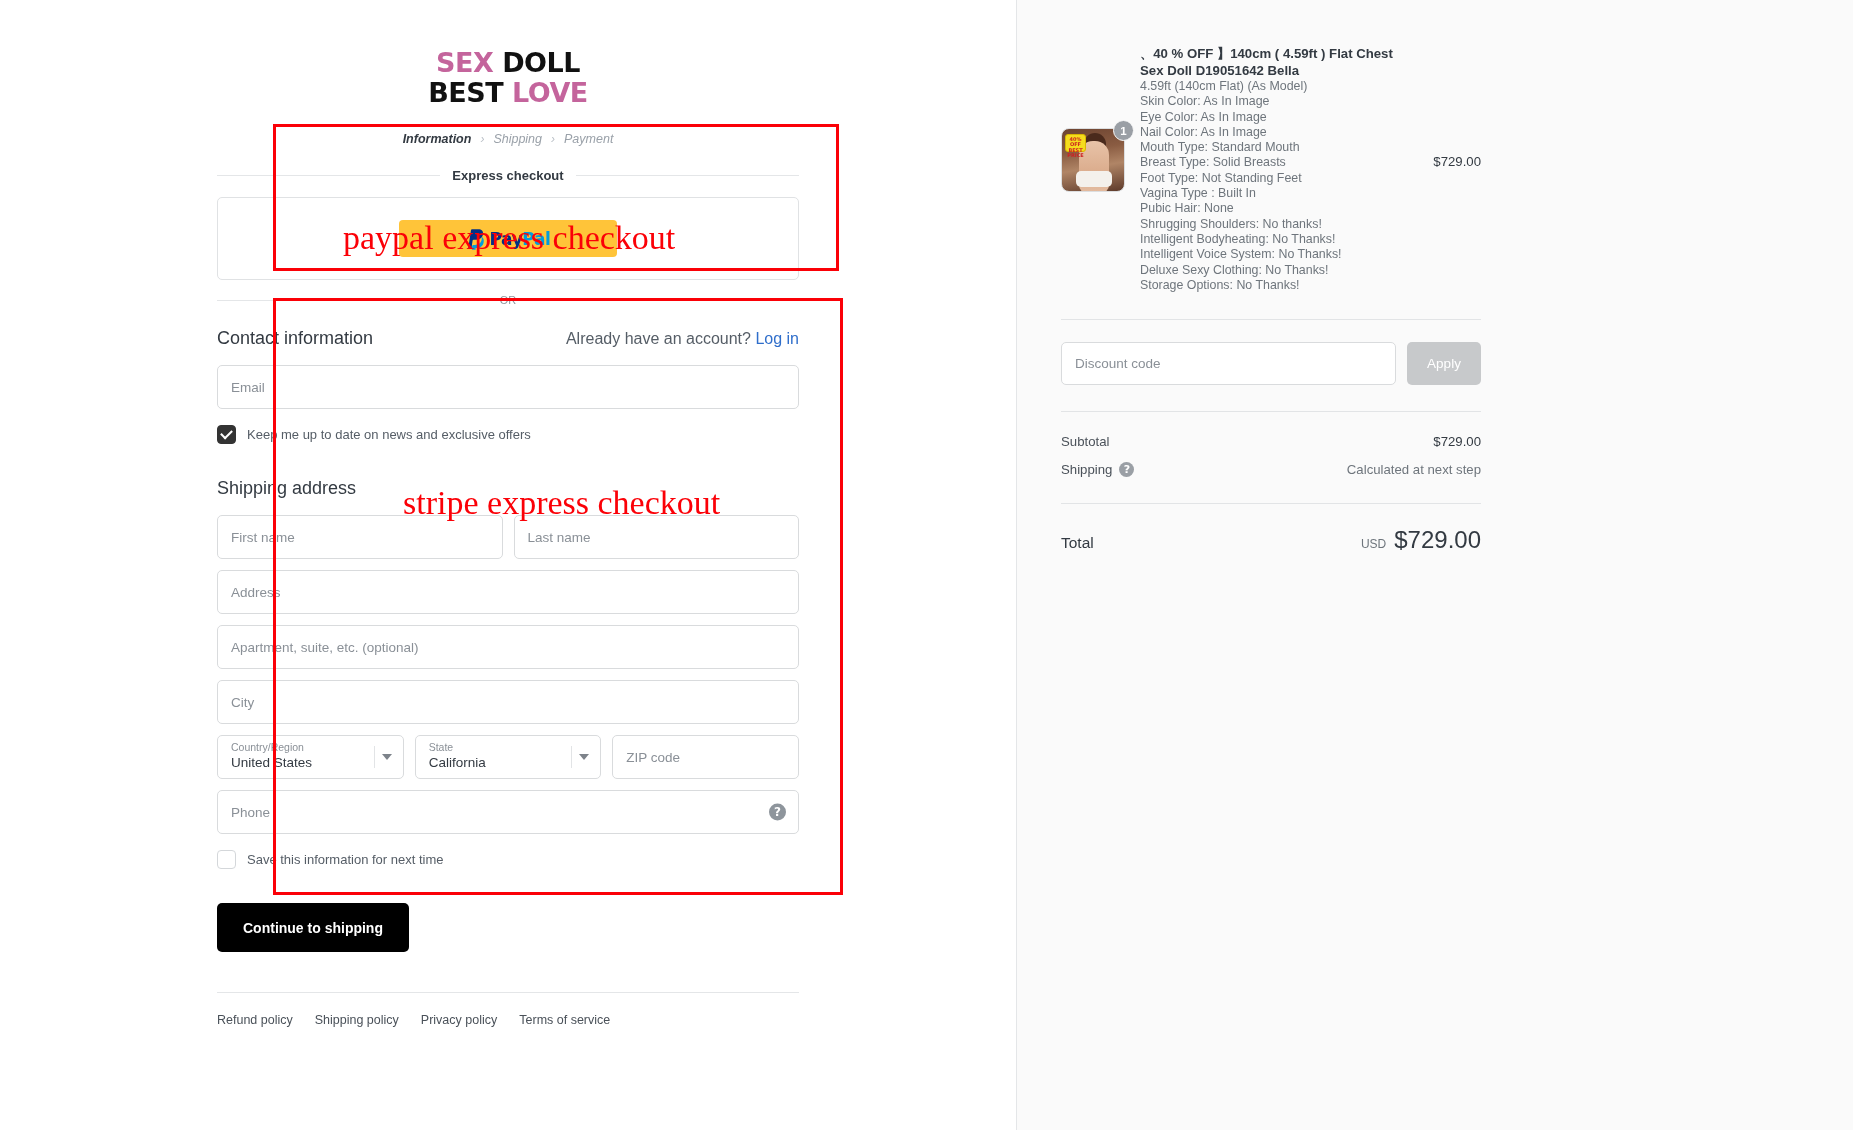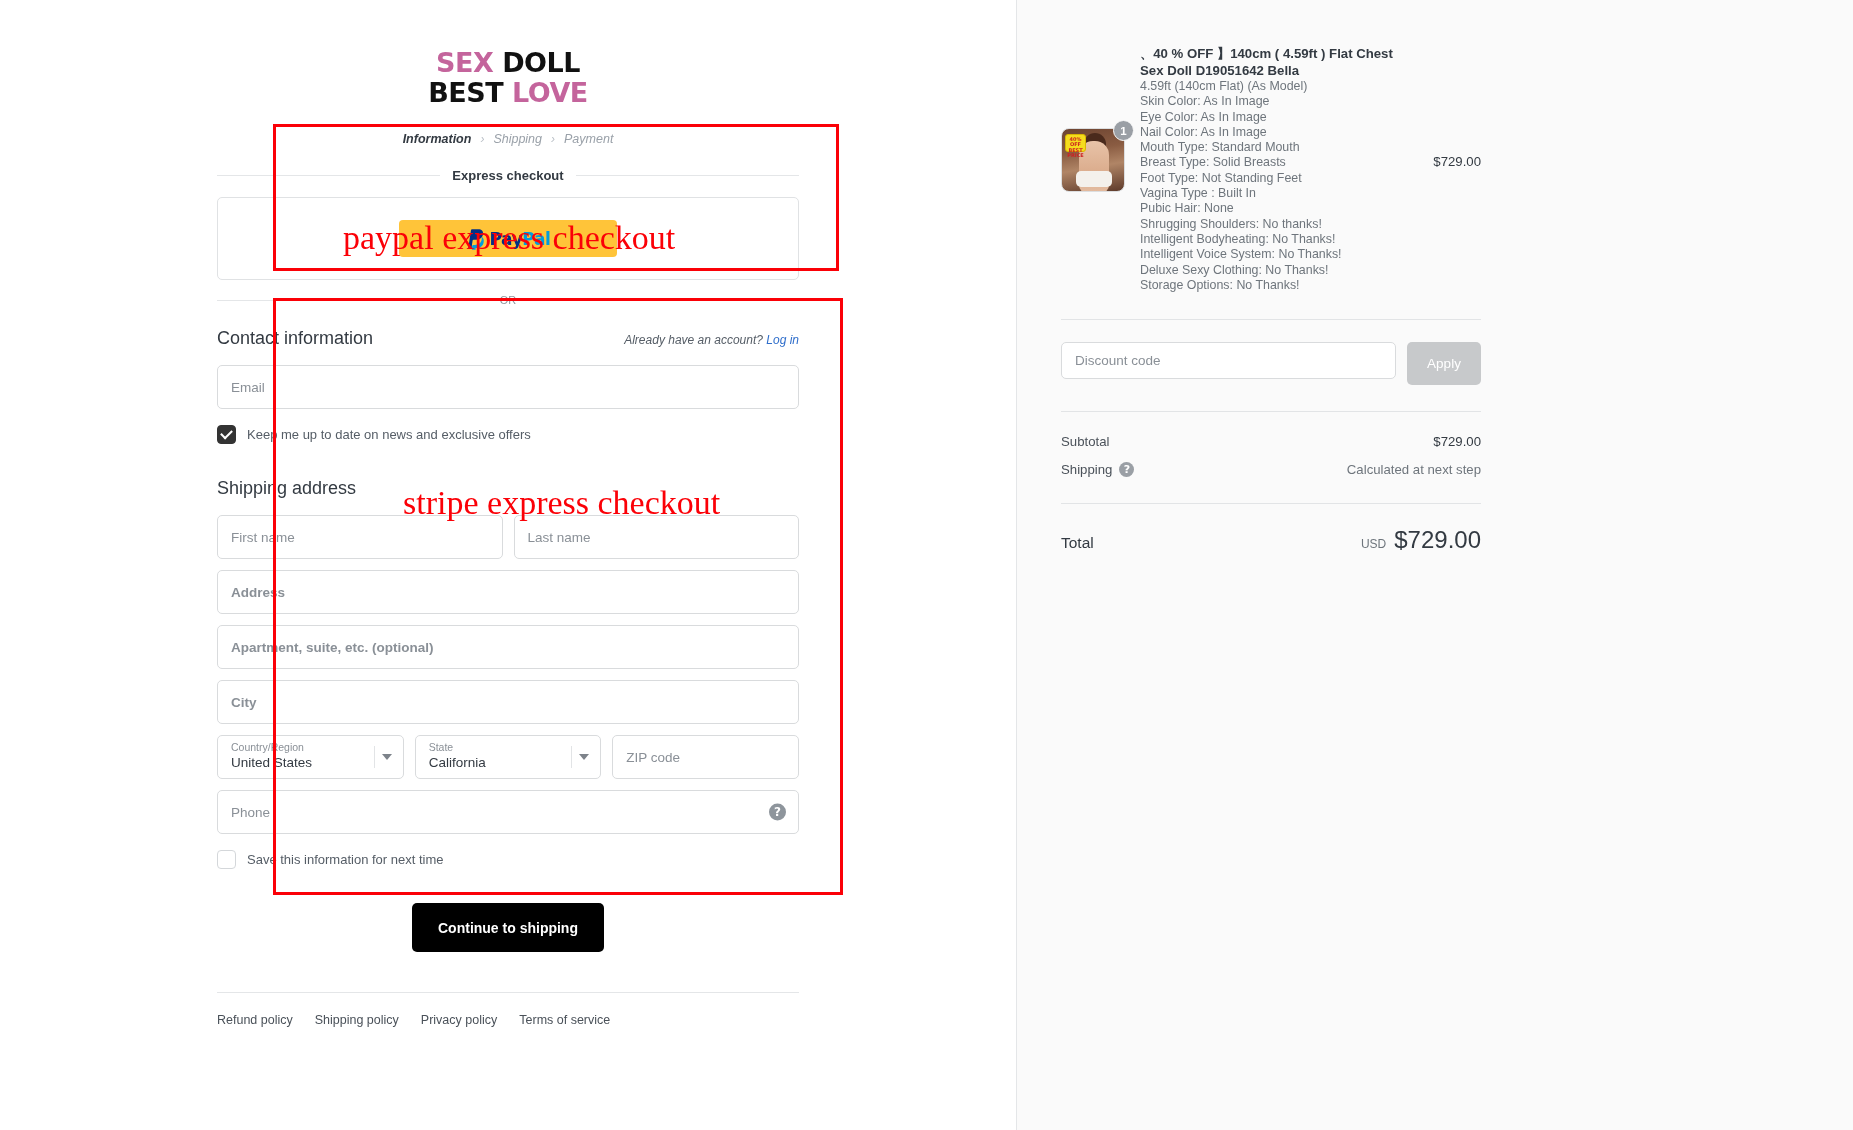--- a/index.html
+++ b/index.html
@@ -72,38 +72,38 @@
   .or-divider::before, .or-divider::after {
     content: ""; flex: 1; height: 1px; background: #e4e6e8;
   }
 
   
   .sec-head {
     display: flex; justify-content: space-between; align-items: baseline;
     margin-bottom: 16px;
   }
   .sec-title { font-size: 18px; color: #333a42; font-weight: 400; }
-  .sec-aside { font-size: 12px; color: #555d66; font-style: italic; }
+  .sec-aside { font-size: 16px; color: #555d66; }
   .sec-aside a { color: #2f6ecb; text-decoration: none; }
 
   h3.sub-head { font-size: 18px; color: #333a42; font-weight: 400; margin: 34px 0 16px 0; }
 
   
   .field {
     width: 100%; height: 44px;
     border: 1px solid #d9dbdd; border-radius: 5px;
     background: #fff; color: #333a42;
     font-size: 13.5px; font-family: "Liberation Sans", sans-serif;
     padding: 0 13px; outline: none; display: block;
   }
   .field::placeholder { color: #8a9097; }
   .row { display: flex; gap: 11px; margin-top: 11px; }
   .row > * { flex: 1; }
 
-  .mt11 { margin-top: 11px; font-weight: bold; }
+  .mt11 { margin-top: 11px; }
 
   
   .sel {
     position: relative; height: 44px;
     border: 1px solid #d9dbdd; border-radius: 5px; background: #fff;
     padding: 5px 13px 0 13px; cursor: pointer;
   }
   .sel-label { font-size: 10.5px; color: #8a9097; line-height: 13px; display:block; }
   .sel-value { font-size: 13.5px; color: #333a42; line-height: 18px; display:block; }
   .sel-caret {
@@ -134,21 +134,21 @@
   .chk.on { background: #333333; border: 1px solid #333333; }
   .chk.off { background: #fff; border: 1px solid #d4d7da; }
   .chk.on::after {
     content: ""; width: 9px; height: 5px;
     border-left: 2px solid #fff; border-bottom: 2px solid #fff;
     transform: rotate(-45deg) translate(1px, -1px);
   }
   .chk-label { font-size: 13px; color: #555d66; }
 
   
-  .actions { display: flex; justify-content: center; margin-top: 34px; }
+  .actions { display: flex; justify-content: flex-start; margin-top: 34px; }
   .btn-primary {
     background: #000000; color: #ffffff; border: none; border-radius: 5px;
     padding: 0 26px; height: 49px; font-size: 14px; font-weight: 700;
     font-family: "Liberation Sans", sans-serif; cursor: pointer;
   }
 
   
   .foot {
     margin-top: 40px; border-top: 1px solid #e4e6e8;
     padding-top: 20px; display: flex; gap: 22px;
@@ -198,21 +198,21 @@
   }
 
   .li-body { flex: 1; }
   .li-title { font-size: 13.2px; font-weight: 700; color: #333a42; line-height: 16.5px; }
   .li-opt { font-size: 12.4px; color: #6e757c; line-height: 15.3px; }
   .li-price { font-size: 13.2px; color: #333a42; padding-top: 108px; white-space: nowrap; }
 
   .side-rule { height: 1px; background: #e2e4e6; margin: 26px 0 22px 0; }
 
   .discount-row { display: flex; gap: 11px; }
-  .discount-row .field { flex: 1; height: 37px; }
+  .discount-row .field { flex: 1; height: 43px; }
   .btn-apply {
     width: 74px; height: 43px; background: #c7c9cb; color: #ffffff;
     border: none; border-radius: 5px; font-size: 13.5px;
     font-family: "Liberation Sans", sans-serif; cursor: default;
   }
 
   .totals { margin-top: 22px; }
   .tot-row {
     display: flex; justify-content: space-between; align-items: center;
     font-size: 13.2px; color: #4a5159; margin-bottom: 13px;

